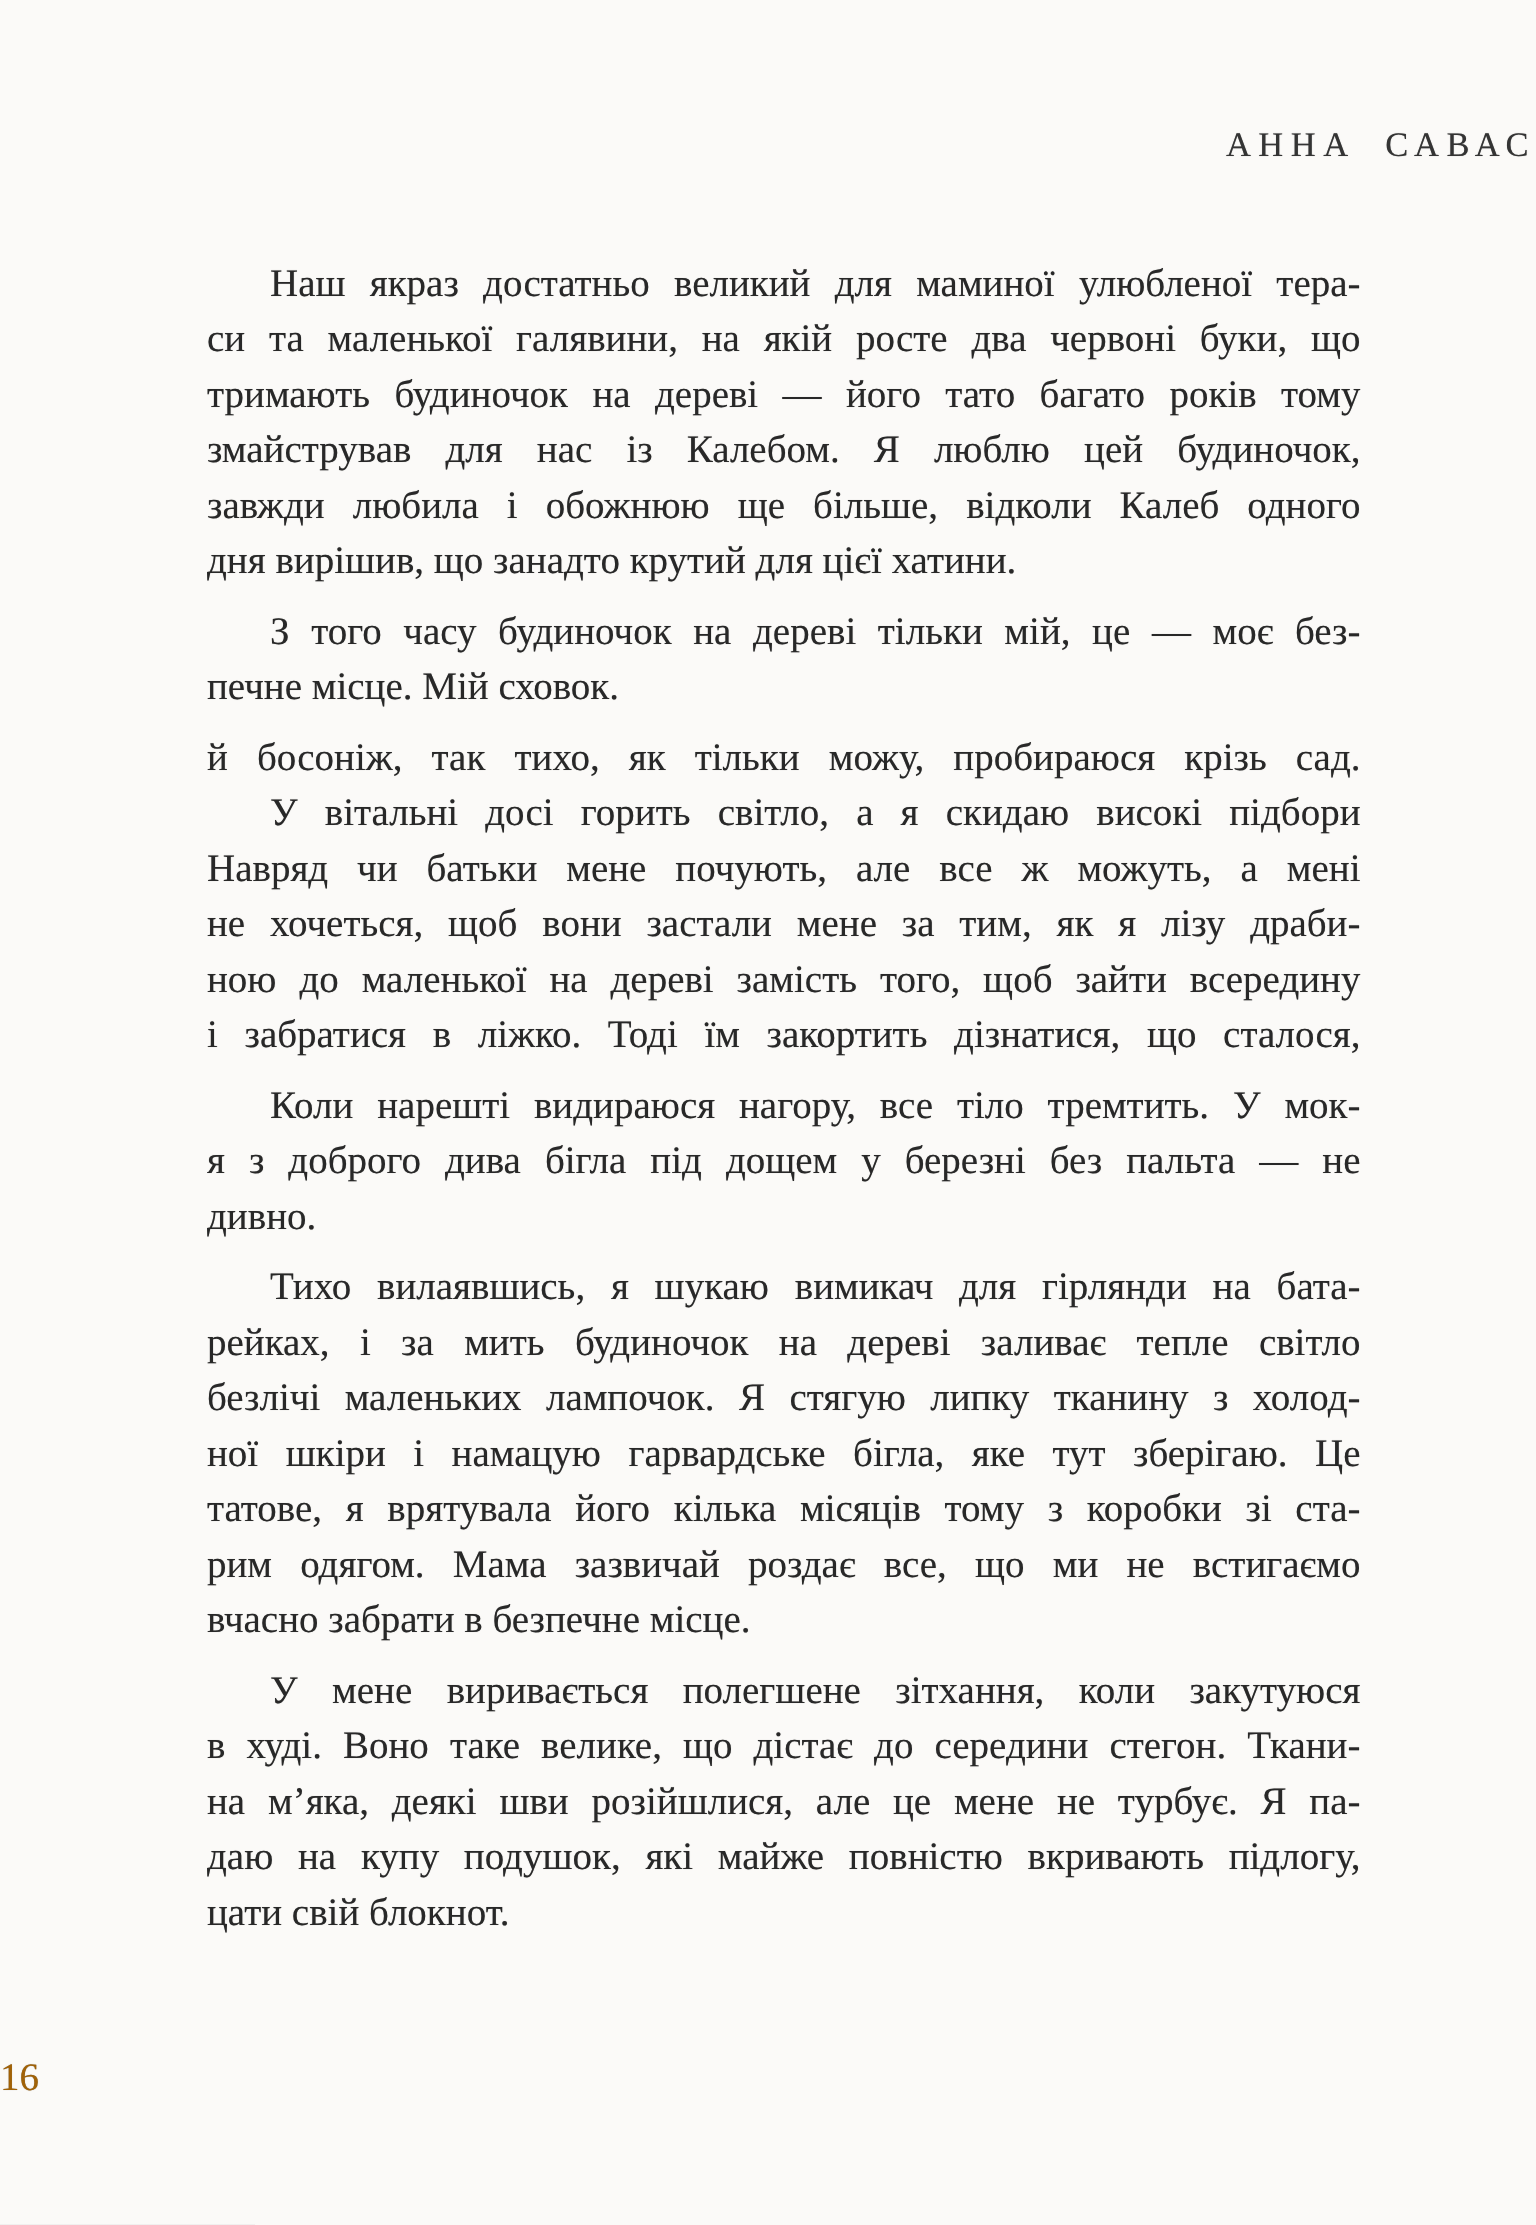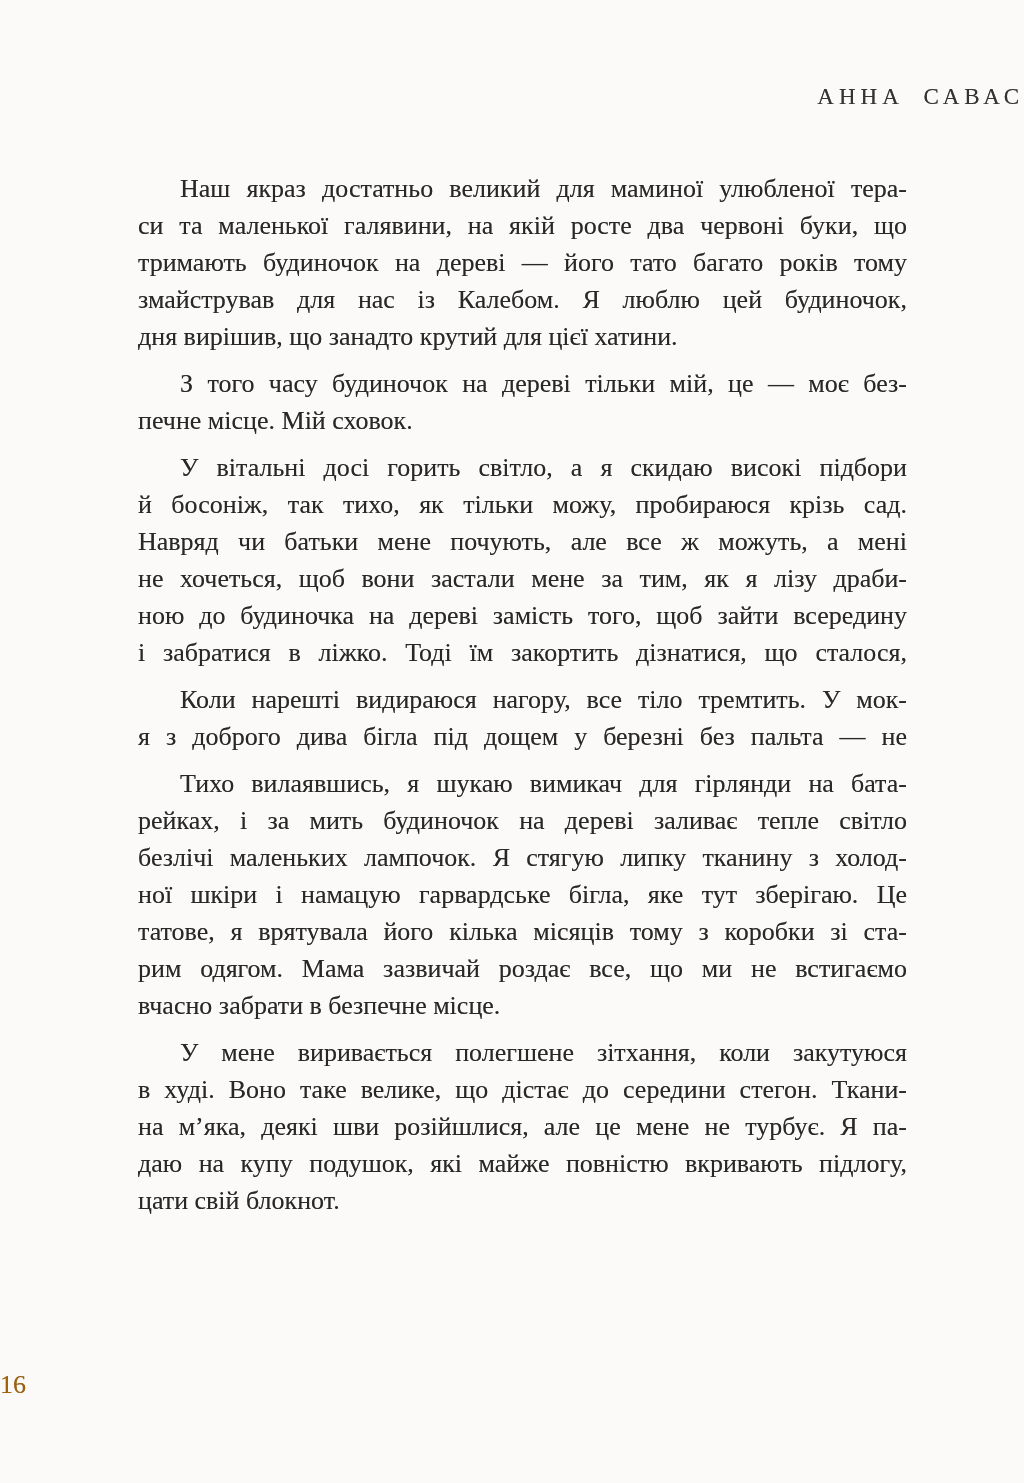--- a/index.html
+++ b/index.html
@@ -64,37 +64,39 @@
 
 <div class="page">
   <div class="running-head">АННА САВАС</div>
 
   <div class="body-text">
       <div class="paragraph">
         <div class="line first">Наш якраз достатньо великий для маминої улюбленої тера-</div>
         <div class="line">си та маленької галявини, на якій росте два червоні буки, що</div>
         <div class="line">тримають будиночок на дереві — його тато багато років тому</div>
         <div class="line">змайстрував для нас із Калебом. Я люблю цей будиночок,</div>
+        <div class="line">завжди любила і обожнюю ще більше, відколи Калеб одного</div>
         <div class="line last">дня вирішив, що занадто крутий для цієї хатини.</div>
       </div>
       <div class="paragraph">
         <div class="line first">З того часу будиночок на дереві тільки мій, це — моє без-</div>
         <div class="line last">печне місце. Мій сховок.</div>
       </div>
       <div class="paragraph">
+        <div class="line">й босоніж, так тихо, як тільки можу, пробираюся крізь сад.</div>
         <div class="line first">У вітальні досі горить світло, а я скидаю високі підбори</div>
-        <div class="line">й босоніж, так тихо, як тільки можу, пробираюся крізь сад.</div>
         <div class="line">Навряд чи батьки мене почують, але все ж можуть, а мені</div>
         <div class="line">не хочеться, щоб вони застали мене за тим, як я лізу драби-</div>
-        <div class="line">ною до будиночка на дереві замість того, щоб зайти всередину</div>
+        <div class="line">ною до маленької на дереві замість того, щоб зайти всередину</div>
         <div class="line">і забратися в ліжко. Тоді їм закортить дізнатися, що сталося,</div>
       </div>
       <div class="paragraph">
         <div class="line first">Коли нарешті видираюся нагору, все тіло тремтить. У мок-</div>
         <div class="line">я з доброго дива бігла під дощем у березні без пальта — не</div>
+        <div class="line last">дивно.</div>
       </div>
       <div class="paragraph">
         <div class="line first">Тихо вилаявшись, я шукаю вимикач для гірлянди на бата-</div>
         <div class="line">рейках, і за мить будиночок на дереві заливає тепле світло</div>
         <div class="line">безлічі маленьких лампочок. Я стягую липку тканину з холод-</div>
         <div class="line">ної шкіри і намацую гарвардське бігла, яке тут зберігаю. Це</div>
         <div class="line">татове, я врятувала його кілька місяців тому з коробки зі ста-</div>
         <div class="line">рим одягом. Мама зазвичай роздає все, що ми не встигаємо</div>
         <div class="line last">вчасно забрати в безпечне місце.</div>
       </div>

